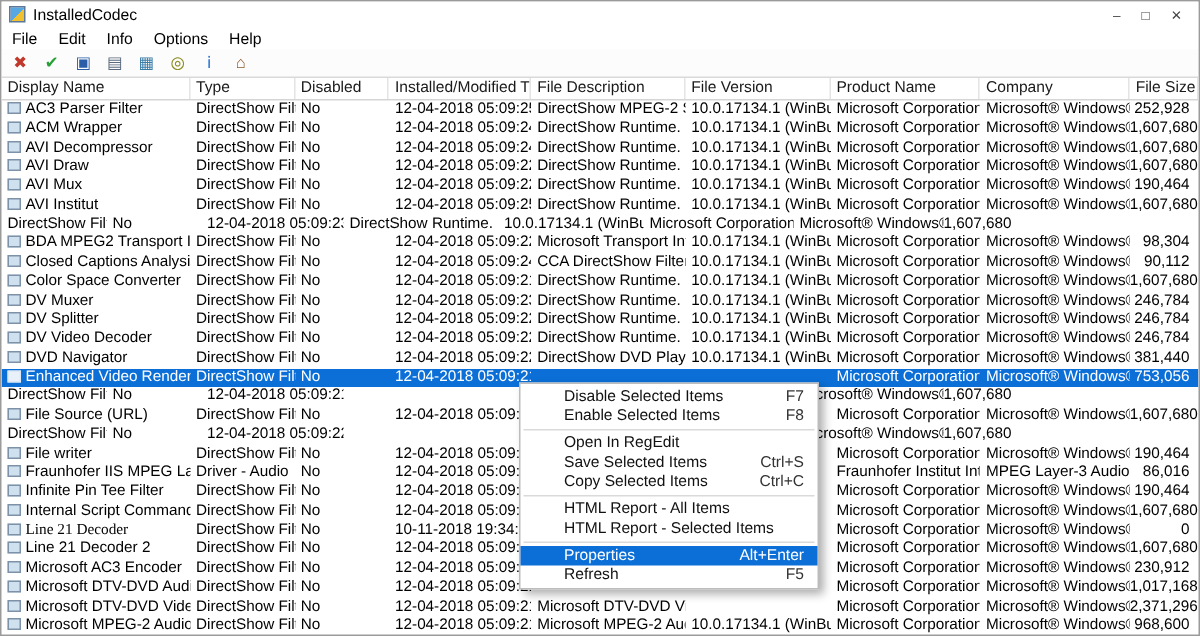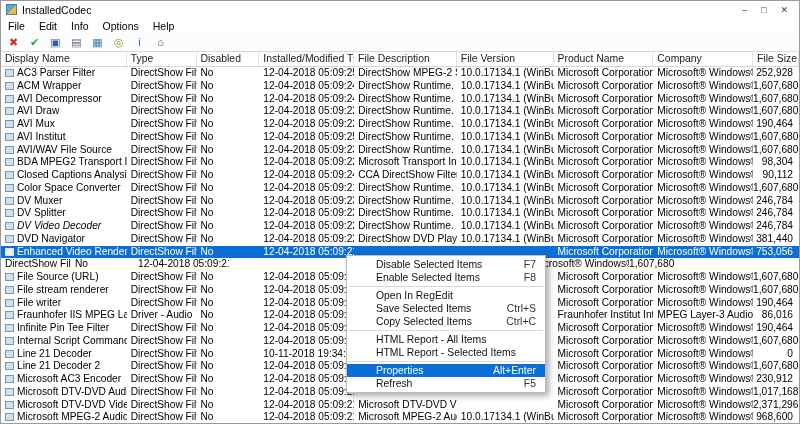--- a/index.html
+++ b/index.html
@@ -149,21 +149,20 @@
         <div class="cell" style="width: 70px;">DirectShow Filter</div>
         <div class="cell" style="width: 63px;">No</div>
         <div class="cell" style="width: 95px;">12-04-2018 05:09:25</div>
         <div class="cell" style="width: 103px;">DirectShow Runtime.</div>
         <div class="cell" style="width: 97px;">10.0.17134.1 (WinBuild.1...</div>
         <div class="cell" style="width: 100px;">Microsoft Corporation</div>
         <div class="cell" style="width: 100px;">Microsoft® Windows® ...</div>
         <div class="cell right" style="width: 46px;">1,607,680</div>
       </div>
       <div class="row">
-        <div class="cell" style="width: 126px;"><span class="row-icon"></span><span>AVI/WAV File Source</span></div>
         <div class="cell" style="width: 70px;">DirectShow Filter</div>
         <div class="cell" style="width: 63px;">No</div>
         <div class="cell" style="width: 95px;">12-04-2018 05:09:23</div>
         <div class="cell" style="width: 103px;">DirectShow Runtime.</div>
         <div class="cell" style="width: 97px;">10.0.17134.1 (WinBuild.1...</div>
         <div class="cell" style="width: 100px;">Microsoft Corporation</div>
         <div class="cell" style="width: 100px;">Microsoft® Windows® ...</div>
         <div class="cell right" style="width: 46px;">1,607,680</div>
       </div>
       <div class="row">
@@ -215,21 +214,21 @@
         <div class="cell" style="width: 70px;">DirectShow Filter</div>
         <div class="cell" style="width: 63px;">No</div>
         <div class="cell" style="width: 95px;">12-04-2018 05:09:22</div>
         <div class="cell" style="width: 103px;">DirectShow Runtime.</div>
         <div class="cell" style="width: 97px;">10.0.17134.1 (WinBuild.1...</div>
         <div class="cell" style="width: 100px;">Microsoft Corporation</div>
         <div class="cell" style="width: 100px;">Microsoft® Windows® ...</div>
         <div class="cell right" style="width: 46px;">246,784</div>
       </div>
       <div class="row">
-        <div class="cell" style="width: 126px; font-style: italic;"><span class="row-icon"></span><span>DV Video Decoder</span></div>
+        <div class="cell" style="width: 126px;"><span class="row-icon"></span><span>DV Video Decoder</span></div>
         <div class="cell" style="width: 70px;">DirectShow Filter</div>
         <div class="cell" style="width: 63px;">No</div>
         <div class="cell" style="width: 95px;">12-04-2018 05:09:22</div>
         <div class="cell" style="width: 103px;">DirectShow Runtime.</div>
         <div class="cell" style="width: 97px;">10.0.17134.1 (WinBuild.1...</div>
         <div class="cell" style="width: 100px;">Microsoft Corporation</div>
         <div class="cell" style="width: 100px;">Microsoft® Windows® ...</div>
         <div class="cell right" style="width: 46px;">246,784</div>
       </div>
       <div class="row">
@@ -269,21 +268,20 @@
         <div class="cell" style="width: 70px;">DirectShow Filter</div>
         <div class="cell" style="width: 63px;">No</div>
         <div class="cell" style="width: 95px;">12-04-2018 05:09:21</div>
         <div class="cell" style="width: 103px;"></div>
         <div class="cell" style="width: 97px;"></div>
         <div class="cell" style="width: 100px;">Microsoft Corporation</div>
         <div class="cell" style="width: 100px;">Microsoft® Windows® ...</div>
         <div class="cell right" style="width: 46px;">1,607,680</div>
       </div>
       <div class="row">
-        <div class="cell" style="width: 126px;"><span class="row-icon"></span><span>File stream renderer</span></div>
         <div class="cell" style="width: 70px;">DirectShow Filter</div>
         <div class="cell" style="width: 63px;">No</div>
         <div class="cell" style="width: 95px;">12-04-2018 05:09:22</div>
         <div class="cell" style="width: 103px;"></div>
         <div class="cell" style="width: 97px;"></div>
         <div class="cell" style="width: 100px;">Microsoft Corporation</div>
         <div class="cell" style="width: 100px;">Microsoft® Windows® ...</div>
         <div class="cell right" style="width: 46px;">1,607,680</div>
       </div>
       <div class="row">
@@ -324,21 +322,21 @@
         <div class="cell" style="width: 70px;">DirectShow Filter</div>
         <div class="cell" style="width: 63px;">No</div>
         <div class="cell" style="width: 95px;">12-04-2018 05:09:21</div>
         <div class="cell" style="width: 103px;"></div>
         <div class="cell" style="width: 97px;"></div>
         <div class="cell" style="width: 100px;">Microsoft Corporation</div>
         <div class="cell" style="width: 100px;">Microsoft® Windows® ...</div>
         <div class="cell right" style="width: 46px;">1,607,680</div>
       </div>
       <div class="row">
-        <div class="cell" style="width: 126px;"><span class="row-icon"></span><span>Line 21 Decoder</span></div>
+        <div class="cell" style="width: 126px; font-family: Liberation Serif, serif;"><span class="row-icon"></span><span>Line 21 Decoder</span></div>
         <div class="cell" style="width: 70px;">DirectShow Filter</div>
         <div class="cell" style="width: 63px;">No</div>
         <div class="cell" style="width: 95px;">10-11-2018 19:34:56</div>
         <div class="cell" style="width: 103px;"></div>
         <div class="cell" style="width: 97px;"></div>
         <div class="cell" style="width: 100px;">Microsoft Corporation</div>
         <div class="cell" style="width: 100px;">Microsoft® Windows® ...</div>
         <div class="cell right" style="width: 46px;">0</div>
       </div>
       <div class="row">

